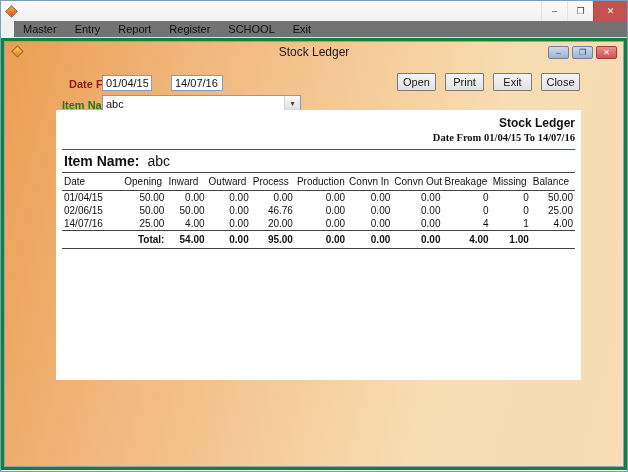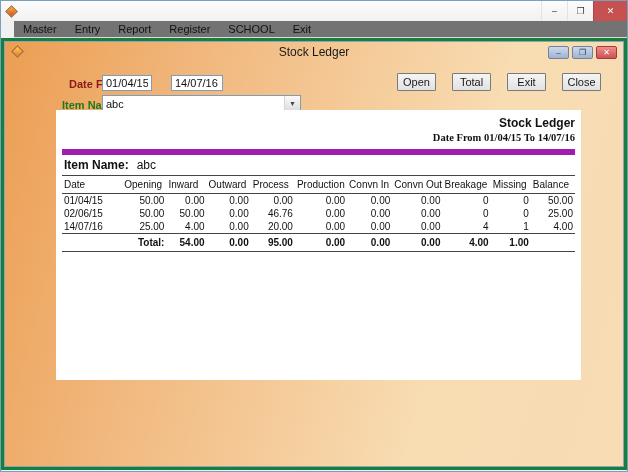--- a/index.html
+++ b/index.html
@@ -32,28 +32,28 @@
   .lbl { position:absolute; font-size:11px; font-weight:bold; }
   .lbl-datefrom { left:64px; top:36px; color:#8b1a1a; }
   .lbl-to { left:153px; top:36px; color:#8b1a1a;margin-left:48px; }
   .lbl-itemname { left:57px; top:57px; color:#1b7a1b; }
   .txt { position:absolute; height:16px; font-size:11px; font-family:"Liberation Sans",sans-serif; border:1px solid #7f9db9; padding:0 3px; background:#fff; color:#111; }
   .txt-datefrom { left:97px; top:33px; width:50px; }
   .txt-dateto { left:166px; top:33px; width:52px; }
   .combo { position:absolute; left:97px; top:53px; width:199px; height:17px; background:#fff; border:1px solid #7f9db9; display:flex; align-items:center; font-size:11px; color:#111; padding-left:3px; }
   .combo-arrow { margin-left:auto; width:16px; height:100%; display:flex; align-items:center; justify-content:center; font-size:8px; color:#444; background:linear-gradient(#fafafa,#dcdcdc); border-left:1px solid #cfd6e0; }
 
-  .action-buttons { position:absolute; left:392px; top:31px; display:flex; gap:16px; }
+  .action-buttons { position:absolute; left:392px; top:31px; display:flex; gap:9px; }
   .btn { width:39px; height:18px; font-size:11px; font-family:"Liberation Sans",sans-serif; color:#1a1a1a; background:linear-gradient(#f5f5f5,#e2e2e2); border:1px solid #7a7a7a; border-radius:1px; }
 
   
   .report { position:absolute; left:51px; top:68px; width:525px; height:270px; background:#fff; color:#111; padding:6px 6px 0 6px; }
   .rpt-title { text-align:right; font-weight:bold; font-size:12px; }
   .rpt-subtitle { text-align:right; font-weight:bold; font-size:10.5px; margin-top:2px;font-family:Liberation Serif, serif; }
-  .rpt-itemrow { margin-top:6px; border-top:6px solid #a21caf; border-bottom:1px solid #444; padding:3px 2px; font-size:12px; }
+  .rpt-itemrow { margin-top:6px; border-top:1px solid #a21caf; border-bottom:1px solid #444; padding:3px 2px; font-size:14px; }
   .rpt-itemrow .lblb { font-weight:bold; margin-right:8px; }
 
   table { width:100%; border-collapse:collapse; table-layout:fixed; font-size:10px; color:#111; }
   thead th { font-weight:normal; text-align:left; padding:3px 2px; border-bottom:1px solid #444; white-space:nowrap; overflow:hidden; }
   thead th.date { text-align:left; }
   tbody td { text-align:right; padding:1px 2px; white-space:nowrap; }
   tbody td.date { text-align:left; }
   tr.total td { font-weight:bold; border-top:1px solid #444; border-bottom:1px solid #444; padding:3px 2px; }
   tr.total td.tlabel { text-align:right; }
 </style>
@@ -99,21 +99,21 @@
       <input class="txt txt-dateto" value="14/07/16" style="">
 
       <span class="lbl lbl-itemname">Item Name:</span>
       <div class="combo">
         <span>abc</span>
         <span class="combo-arrow">▾</span>
       </div>
 
       <div class="action-buttons">
         <button class="btn">Open</button>
-        <button class="btn">Total</button>
+        <button class="btn">Print</button>
         <button class="btn">Exit</button>
         <button class="btn">Close</button>
       </div>
 
       <div class="report">
         <div class="rpt-title">Stock Ledger</div>
         <div class="rpt-subtitle">Date From 01/04/15 To 14/07/16</div>
         <div class="rpt-itemrow">
           <span class="lblb">Item Name:</span><span>abc</span>
         </div>

